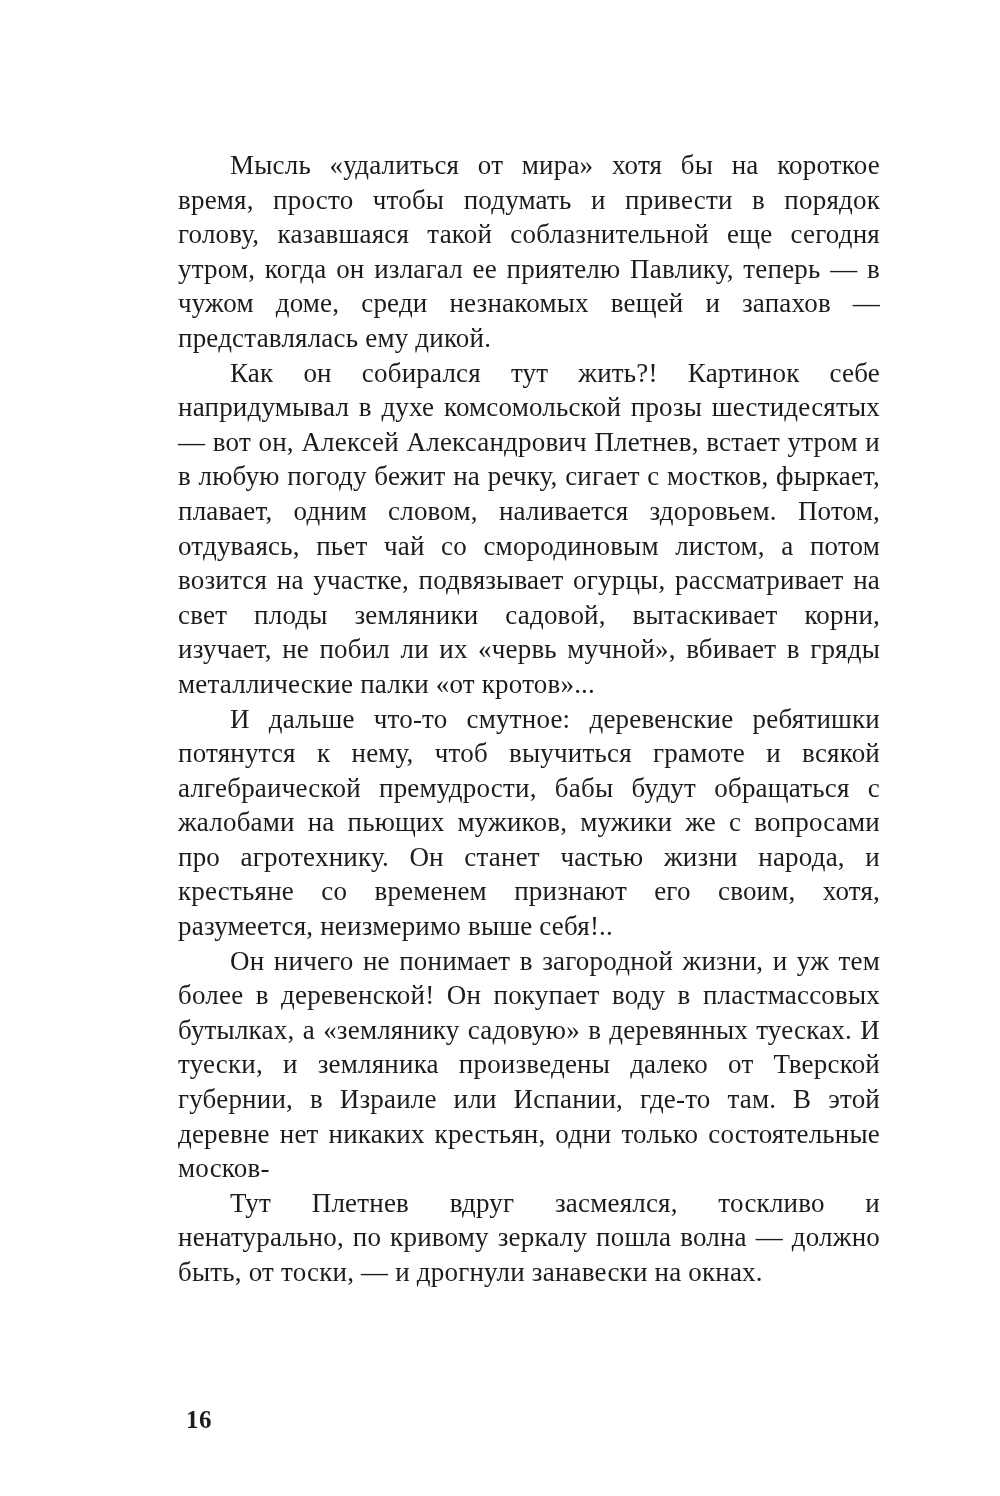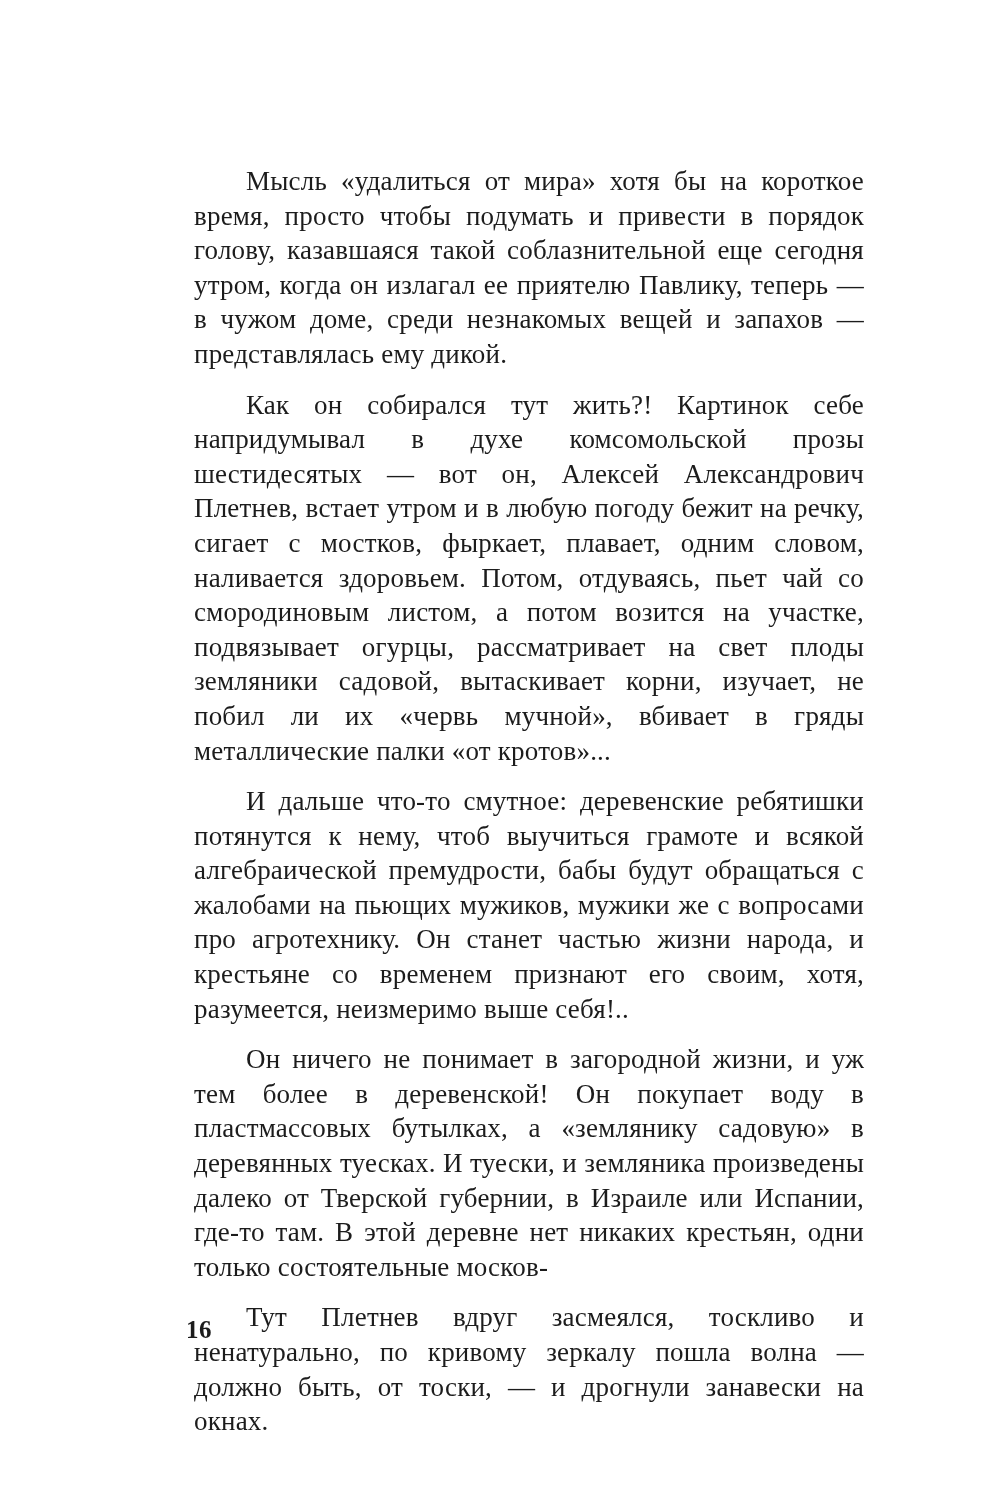--- a/index.html
+++ b/index.html
@@ -20,28 +20,28 @@
     position: absolute;
     left: 178px;
     top: 148px;
     width: 702px;
     font-size: 27px;
     line-height: 34.6px;
     text-align: justify;
     letter-spacing: 0.2px;
   }
   .text-block p {
-    margin: 16px;
+    margin: 0;
     padding: 0;
     text-indent: 52px;
   }
   .page-number {
     position: absolute;
     left: 186px;
-    top: 1316px;
+    top: 1406px;
     font-size: 25px;
     font-weight: bold;
     letter-spacing: 0.5px;
     color: #1c1c1c;
   }
 </style>
 </head>
 <body>
 
 <div class="page">

